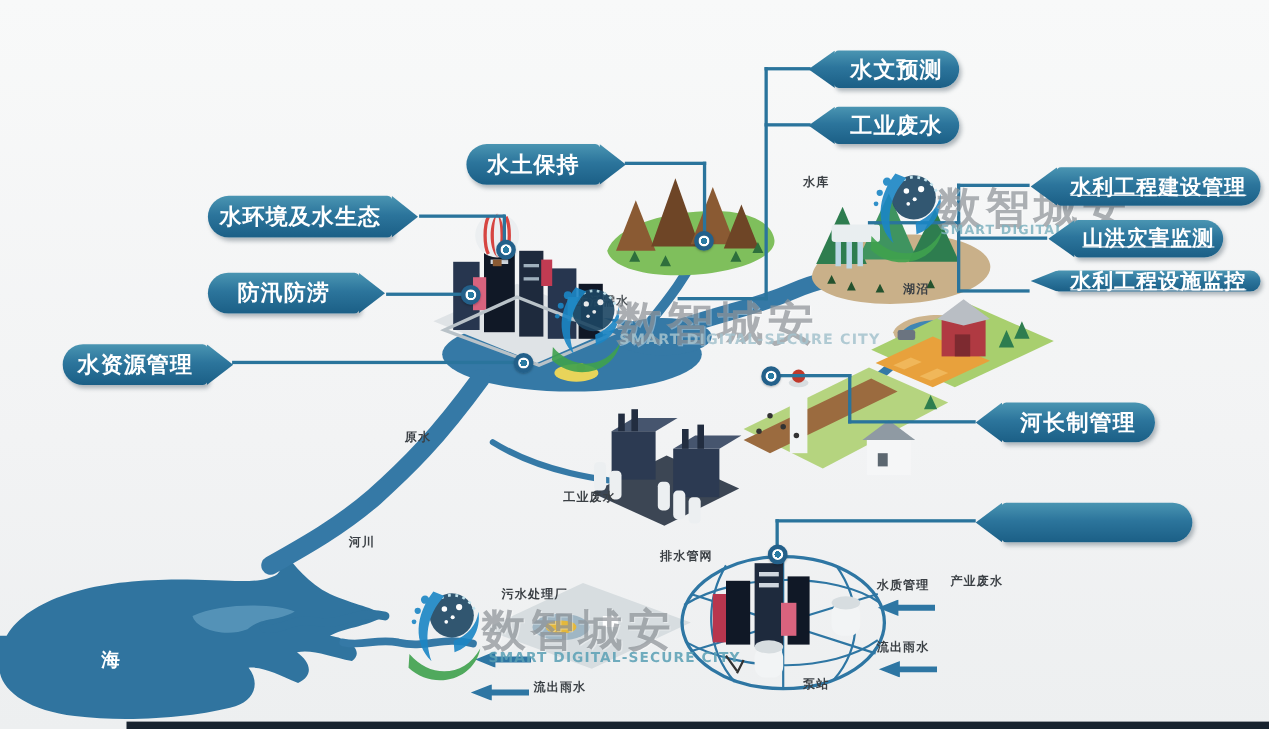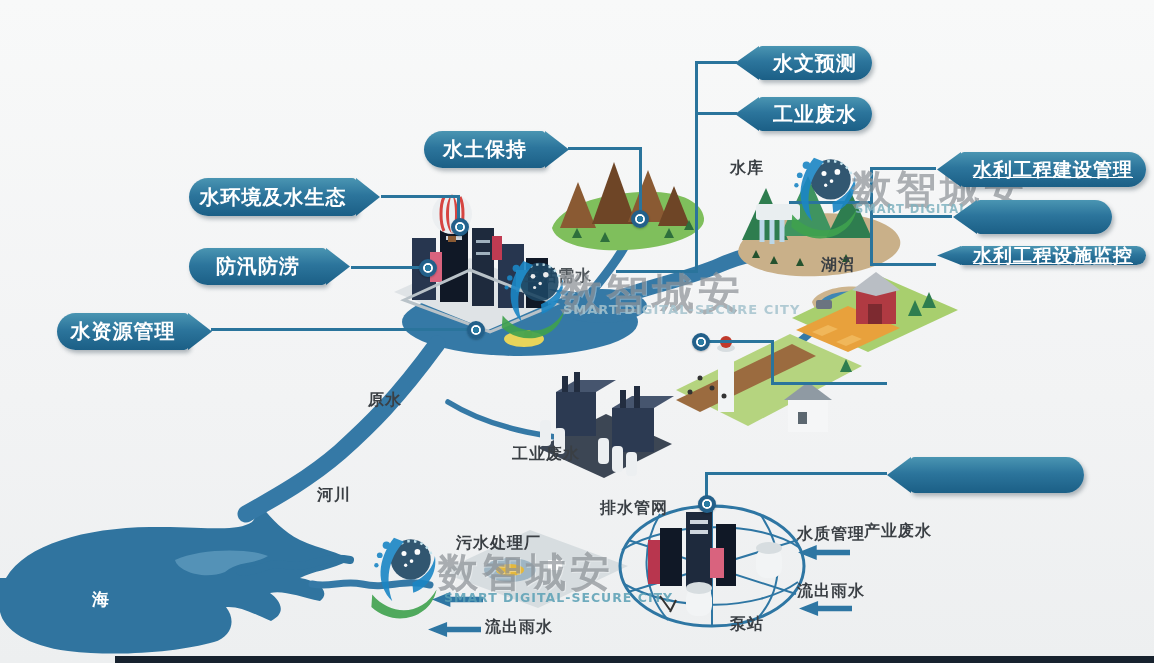--- a/index.html
+++ b/index.html
@@ -2,21 +2,21 @@
 <html><head>
 <meta charset="utf-8">
 <style>
   html,body{margin:0;padding:0;background:#e8eaec;}
   .stage{position:relative;width:1154px;height:663px;overflow:hidden;
          background:linear-gradient(180deg,#f8f9f9 0%,#f2f3f4 60%,#edeff0 100%);
          font-family:"DejaVu Sans","Liberation Sans",sans-serif;}
   svg{display:block;}
   .layer-svg{position:absolute;left:0;top:0;z-index:1;}
   .line{position:absolute;background:#2a749c;z-index:2;}
-  .maplabel{position:absolute;font-size:16px;font-weight:bold;color:#3a3f44;z-index:3;letter-spacing:1px;white-space:nowrap;}
+  .maplabel{position:absolute;font-size:11px;font-weight:bold;color:#3a3f44;z-index:3;letter-spacing:1px;white-space:nowrap;}
   .maplabel.sea-label{color:#ffffff;font-size:17px;}
   .maplabel.dim{color:#4d5358;}
   .node{position:absolute;width:10px;height:10px;border-radius:50%;
         background:radial-gradient(circle,#2a7ba3 0 3px,#ffffff 3px);
         border:4px solid #23608a;box-shadow:0 1px 2px rgba(0,0,0,.25);z-index:4;}
   .flow-arrow{position:absolute;background:#2e76a3;z-index:3;
         clip-path:polygon(0 50%,36% 0,36% 32%,100% 32%,100% 68%,36% 68%,36% 100%);}
   .wm-cn{position:absolute;font-weight:bold;color:#8f9499;opacity:.72;z-index:5;
          letter-spacing:4px;white-space:nowrap;text-shadow:1px 1px 0 rgba(255,255,255,.5);}
   .wm-en{position:absolute;font-weight:bold;z-index:5;letter-spacing:1px;white-space:nowrap;opacity:.85;}
@@ -257,24 +257,29 @@
   <div class="pill tip-left" style="left:758px;top:97px;width:114px;height:34px">
     <span class="pill-point"></span>
     <span>工业废水</span>
     </div>
   <div class="pill tip-left small" style="left:960px;top:152px;width:186px;height:35px">
     <span class="pill-point"></span>
     <span>水利工程建设管理</span>
     </div>
   <div class="pill tip-left small" style="left:976px;top:200px;width:136px;height:34px">
     <span class="pill-point"></span>
+    <span>山洪灾害监测</span>
     </div>
   <div class="pill tip-left small" style="left:960px;top:246px;width:186px;height:19px">
     <span class="pill-point"></span>
     <span>水利工程设施监控</span>
+    </div>
+  <div class="pill tip-left" style="left:910px;top:366px;width:140px;height:36px">
+    <span class="pill-point"></span>
+    <span>河长制管理</span>
     </div>
   <div class="pill tip-left" style="left:910px;top:457px;width:174px;height:36px">
     <span class="pill-point"></span>
     </div>
 
   <div class="maplabel" style="left:730px;top:158px">水库</div>
   <div class="maplabel" style="left:821px;top:255px">湖沼</div>
   <div class="maplabel" style="left:368px;top:390px">原水</div>
   <div class="maplabel" style="left:512px;top:444px">工业废水</div>
   <div class="maplabel" style="left:317px;top:485px">河川</div>

